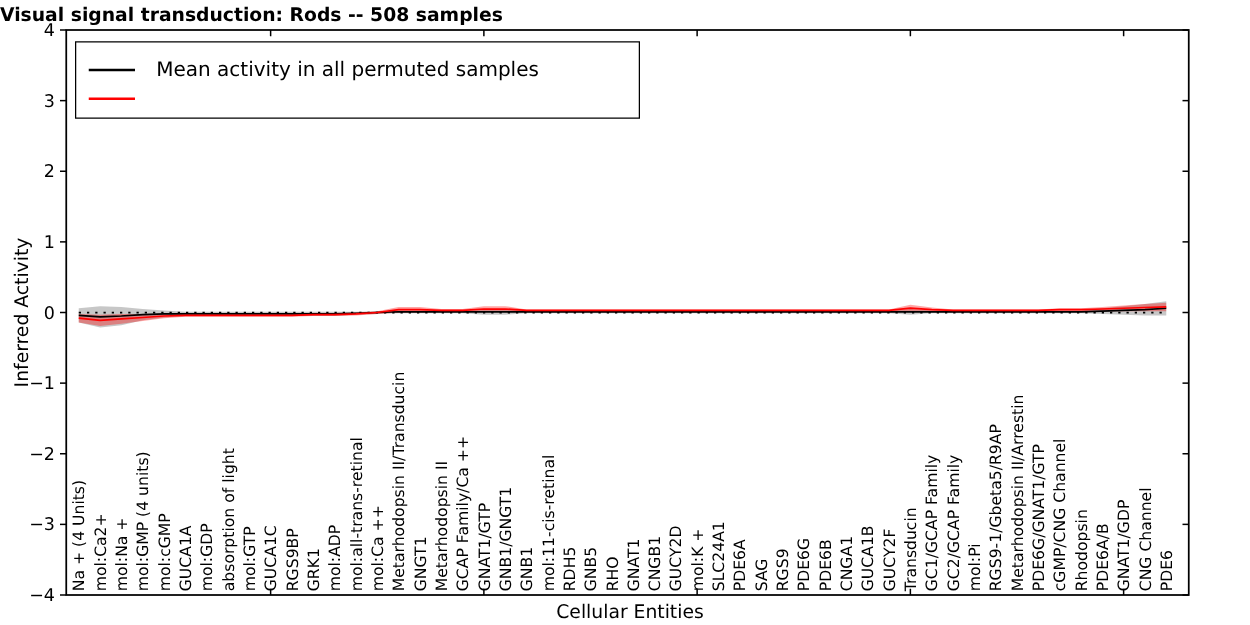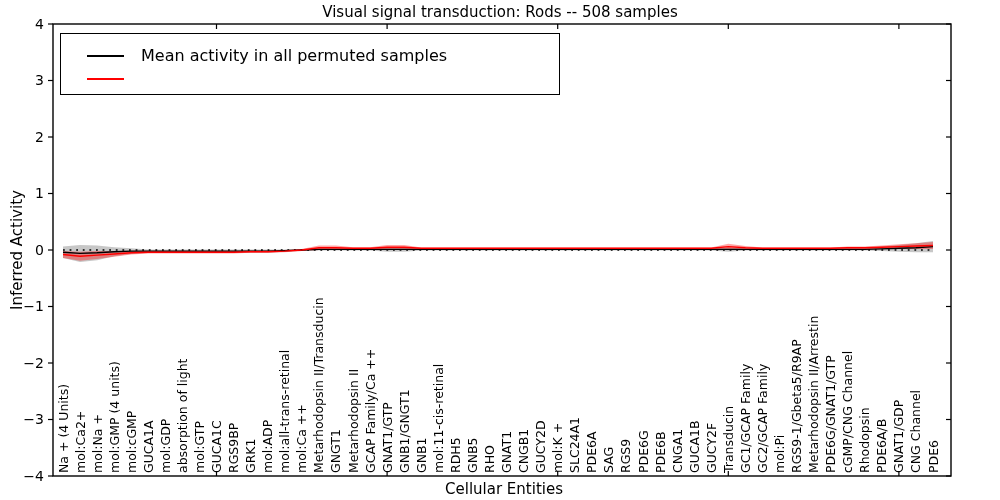--- a/index.html
+++ b/index.html
@@ -1,29 +1,29 @@
 <!DOCTYPE html>
 <html><head>
 <meta charset="utf-8">
 <style>
   html,body{margin:0;padding:0;background:#ffffff;}
   .figure{position:relative;width:1000px;height:500px;background:#ffffff;
           font-family:"DejaVu Sans",sans-serif;color:#000;overflow:hidden;}
-  .title{position:absolute;top:3px;left:0;width:1000px;text-align:center;
-         font-size:15px;white-space:pre;}
+  .title{position:absolute;top:3px;left:0;width:1000px;text-align:left;
+         font-size:15px;white-space:pre;font-weight:bold;}
   .ylabel{position:absolute;left:-132px;top:240px;width:300px;height:20px;
           text-align:center;transform:rotate(-90deg);font-size:15px;}
   .xlabel{position:absolute;top:480px;left:4px;width:1000px;text-align:center;
           font-size:15px;}
   svg{position:absolute;left:0;top:0;}
   svg text{fill:#000;font-family:"DejaVu Sans",sans-serif;}
-  .legend{position:absolute;left:60px;top:33px;width:500px;height:62px;
+  .legend{position:absolute;left:60px;top:33px;width:452px;height:62px;
           box-sizing:border-box;background:#ffffff;border:1.6px solid #000;
           display:flex;flex-direction:column;justify-content:space-evenly;
-          padding-left:26px;z-index:2;}
+          padding-left:10px;z-index:2;}
   .legend-row{display:flex;align-items:center;font-size:16px;line-height:1;}
   .legend-line{display:inline-block;width:37px;height:2px;margin-right:17px;flex:none;}
 </style>
 </head>
 <body>
 
 <div class="figure">
   <svg id="plot" width="1000" height="500">
       <polygon points="63.0,246.6 80.1,244.9 97.1,245.5 114.2,247.2 131.2,248.3 148.3,249.4 165.4,249.4 182.4,249.4 199.5,249.4 216.5,249.4 233.6,249.4 250.6,249.4 267.7,249.4 284.8,249.4 301.8,248.9 318.9,248.3 335.9,248.3 353.0,248.3 370.1,248.3 387.1,247.2 404.2,247.2 421.2,248.3 438.3,248.3 455.4,248.3 472.4,248.3 489.5,248.3 506.5,248.3 523.6,248.3 540.6,248.3 557.7,248.3 574.8,248.3 591.8,248.3 608.9,248.3 625.9,248.3 643.0,248.3 660.1,248.3 677.1,248.3 694.2,248.3 711.2,248.3 728.3,247.2 745.4,248.3 762.4,248.3 779.5,248.3 796.5,248.3 813.6,248.3 830.6,248.3 847.7,248.3 864.8,248.3 881.8,246.6 898.9,244.9 915.9,243.2 933.0,241.0 933.0,252.3 915.9,252.3 898.9,251.7 881.8,251.1 864.8,250.6 847.7,250.6 830.6,250.6 813.6,250.6 796.5,250.6 779.5,250.6 762.4,250.6 745.4,250.6 728.3,251.7 711.2,250.6 694.2,250.6 677.1,250.6 660.1,250.6 643.0,250.6 625.9,250.6 608.9,250.6 591.8,250.6 574.8,250.6 557.7,250.6 540.6,250.6 523.6,250.6 506.5,250.6 489.5,250.6 472.4,250.6 455.4,250.6 438.3,250.6 421.2,250.6 404.2,251.7 387.1,251.7 370.1,250.6 353.0,250.6 335.9,250.6 318.9,250.6 301.8,251.1 284.8,251.7 267.7,252.8 250.6,252.8 233.6,252.8 216.5,252.8 199.5,252.8 182.4,252.8 165.4,252.8 148.3,252.8 131.2,254.0 114.2,256.2 97.1,260.2 80.1,261.9 63.0,257.9" fill="rgba(130,130,130,0.45)" stroke="none"></polygon>
       <polygon points="63.0,251.1 80.1,251.7 97.1,251.1 114.2,251.1 131.2,251.1 148.3,251.1 165.4,251.1 182.4,251.1 199.5,251.1 216.5,251.1 233.6,251.1 250.6,250.6 267.7,250.6 284.8,250.0 301.8,248.9 318.9,245.5 335.9,245.5 353.0,247.2 370.1,247.2 387.1,244.9 404.2,244.9 421.2,247.5 438.3,247.5 455.4,247.5 472.4,247.5 489.5,247.5 506.5,247.5 523.6,247.5 540.6,247.5 557.7,247.5 574.8,247.5 591.8,247.5 608.9,247.5 625.9,247.5 643.0,247.5 660.1,247.5 677.1,247.5 694.2,247.5 711.2,247.5 728.3,243.8 745.4,246.0 762.4,247.5 779.5,247.5 796.5,247.5 813.6,247.5 830.6,247.5 847.7,246.6 864.8,246.6 881.8,245.5 898.9,244.3 915.9,243.2 933.0,242.1 933.0,248.9 915.9,248.9 898.9,248.9 881.8,248.9 864.8,248.9 847.7,248.9 830.6,249.2 813.6,249.2 796.5,249.2 779.5,249.2 762.4,249.2 745.4,249.4 728.3,249.4 711.2,249.2 694.2,249.2 677.1,249.2 660.1,249.2 643.0,249.2 625.9,249.2 608.9,249.2 591.8,249.2 574.8,249.2 557.7,249.2 540.6,249.2 523.6,249.2 506.5,249.2 489.5,249.2 472.4,249.2 455.4,249.2 438.3,249.2 421.2,249.2 404.2,249.4 387.1,249.4 370.1,249.4 353.0,249.4 335.9,250.0 318.9,250.0 301.8,251.1 284.8,252.3 267.7,252.8 250.6,252.8 233.6,253.4 216.5,253.4 199.5,253.4 182.4,253.4 165.4,253.4 148.3,253.4 131.2,254.5 114.2,256.8 97.1,259.0 80.1,260.7 63.0,257.9" fill="rgba(255,0,0,0.35)" stroke="none"></polygon>

